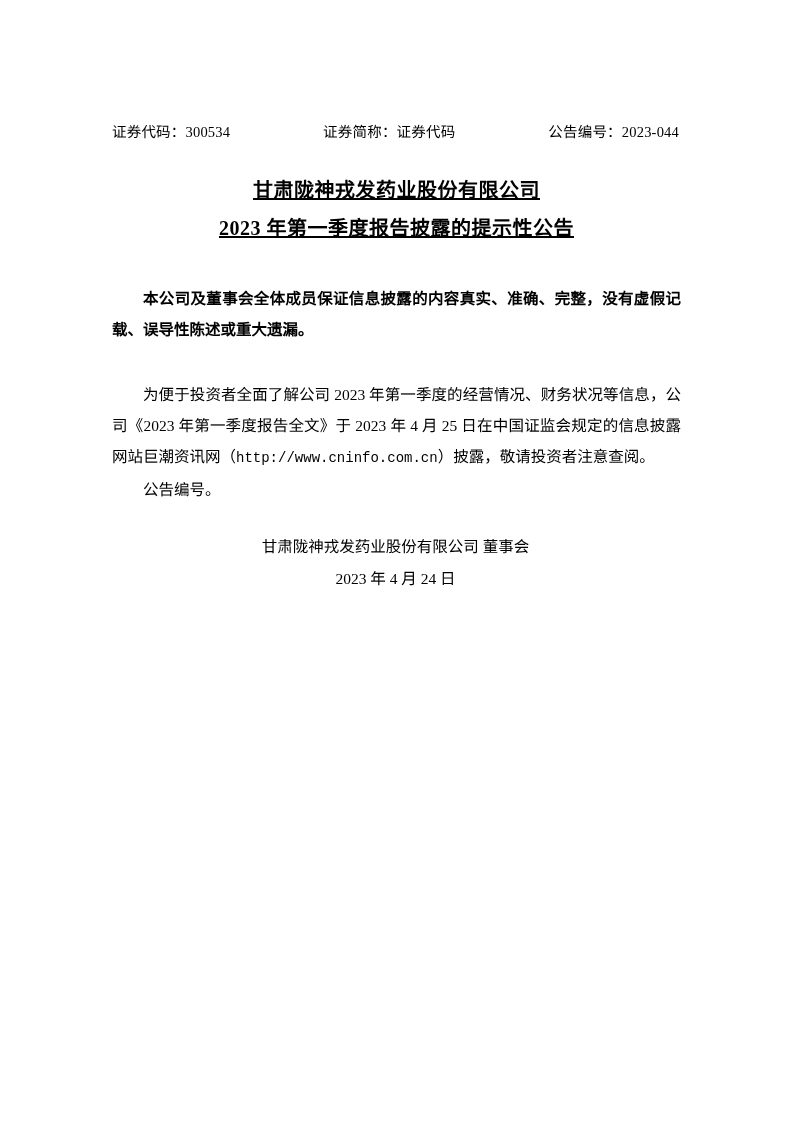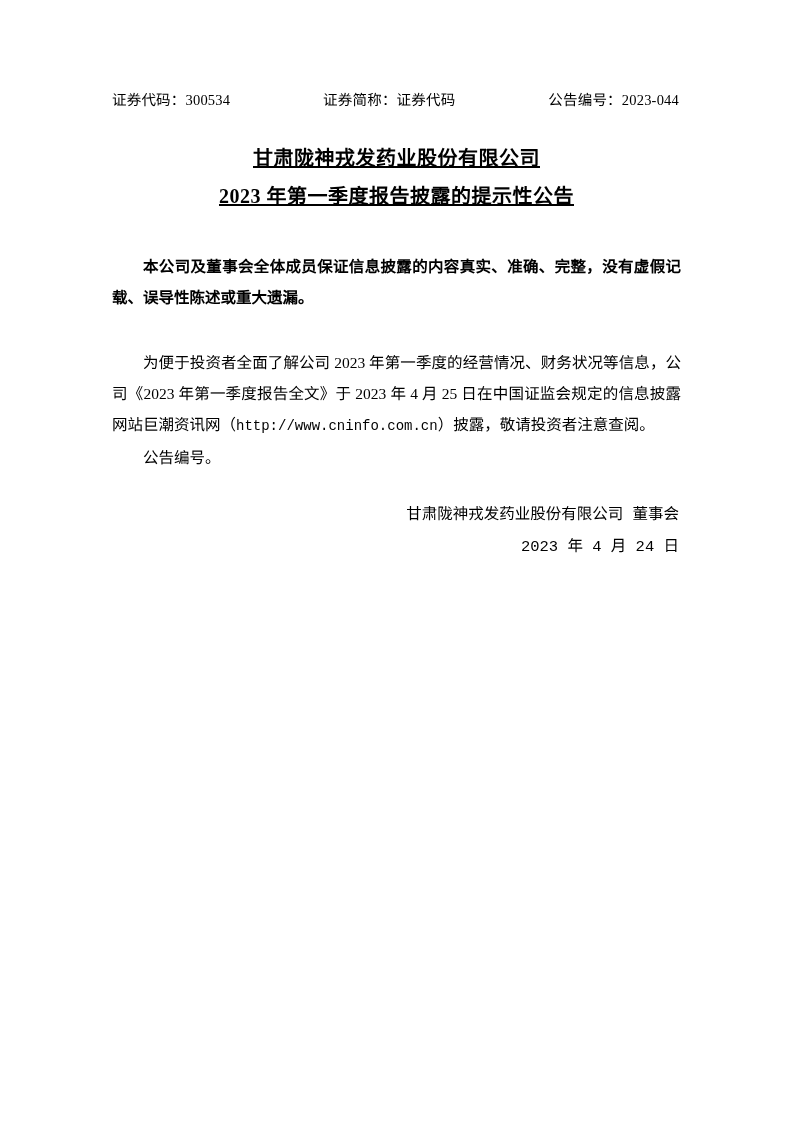--- a/index.html
+++ b/index.html
@@ -15,20 +15,21 @@
     color: #000000;
     position: relative;
     overflow: hidden;
   }
   .page {
     width: 793px;
     height: 904px;
     box-sizing: border-box;
     padding: 88px 112px 0 112px;
     position: relative;
+    margin-top: 32px;
   }
   
   .doc-header {
     display: flex;
     justify-content: space-between;
     align-items: baseline;
     font-size: 14.5px;
     letter-spacing: 0.2px;
     margin-bottom: 30px;
     padding-right: 2px;
@@ -71,25 +72,24 @@
   .para.loose {
     word-spacing: 2px;
   }
   .mono-url {
     font-family: Liberation Mono, monospace;
     font-size: 14px;
   }
   
   .signature {
     margin-top: 26px;
-    text-align: right;
+    text-align: center;
     font-size: 15.5px;
     line-height: 32px;
     padding-right: 2px;
-    font-family: Liberation Mono, monospace;
   }
   .sig-line {
     white-space: nowrap;
   }
 </style>
 </head>
 <body>
 
 <div class="page">
 

